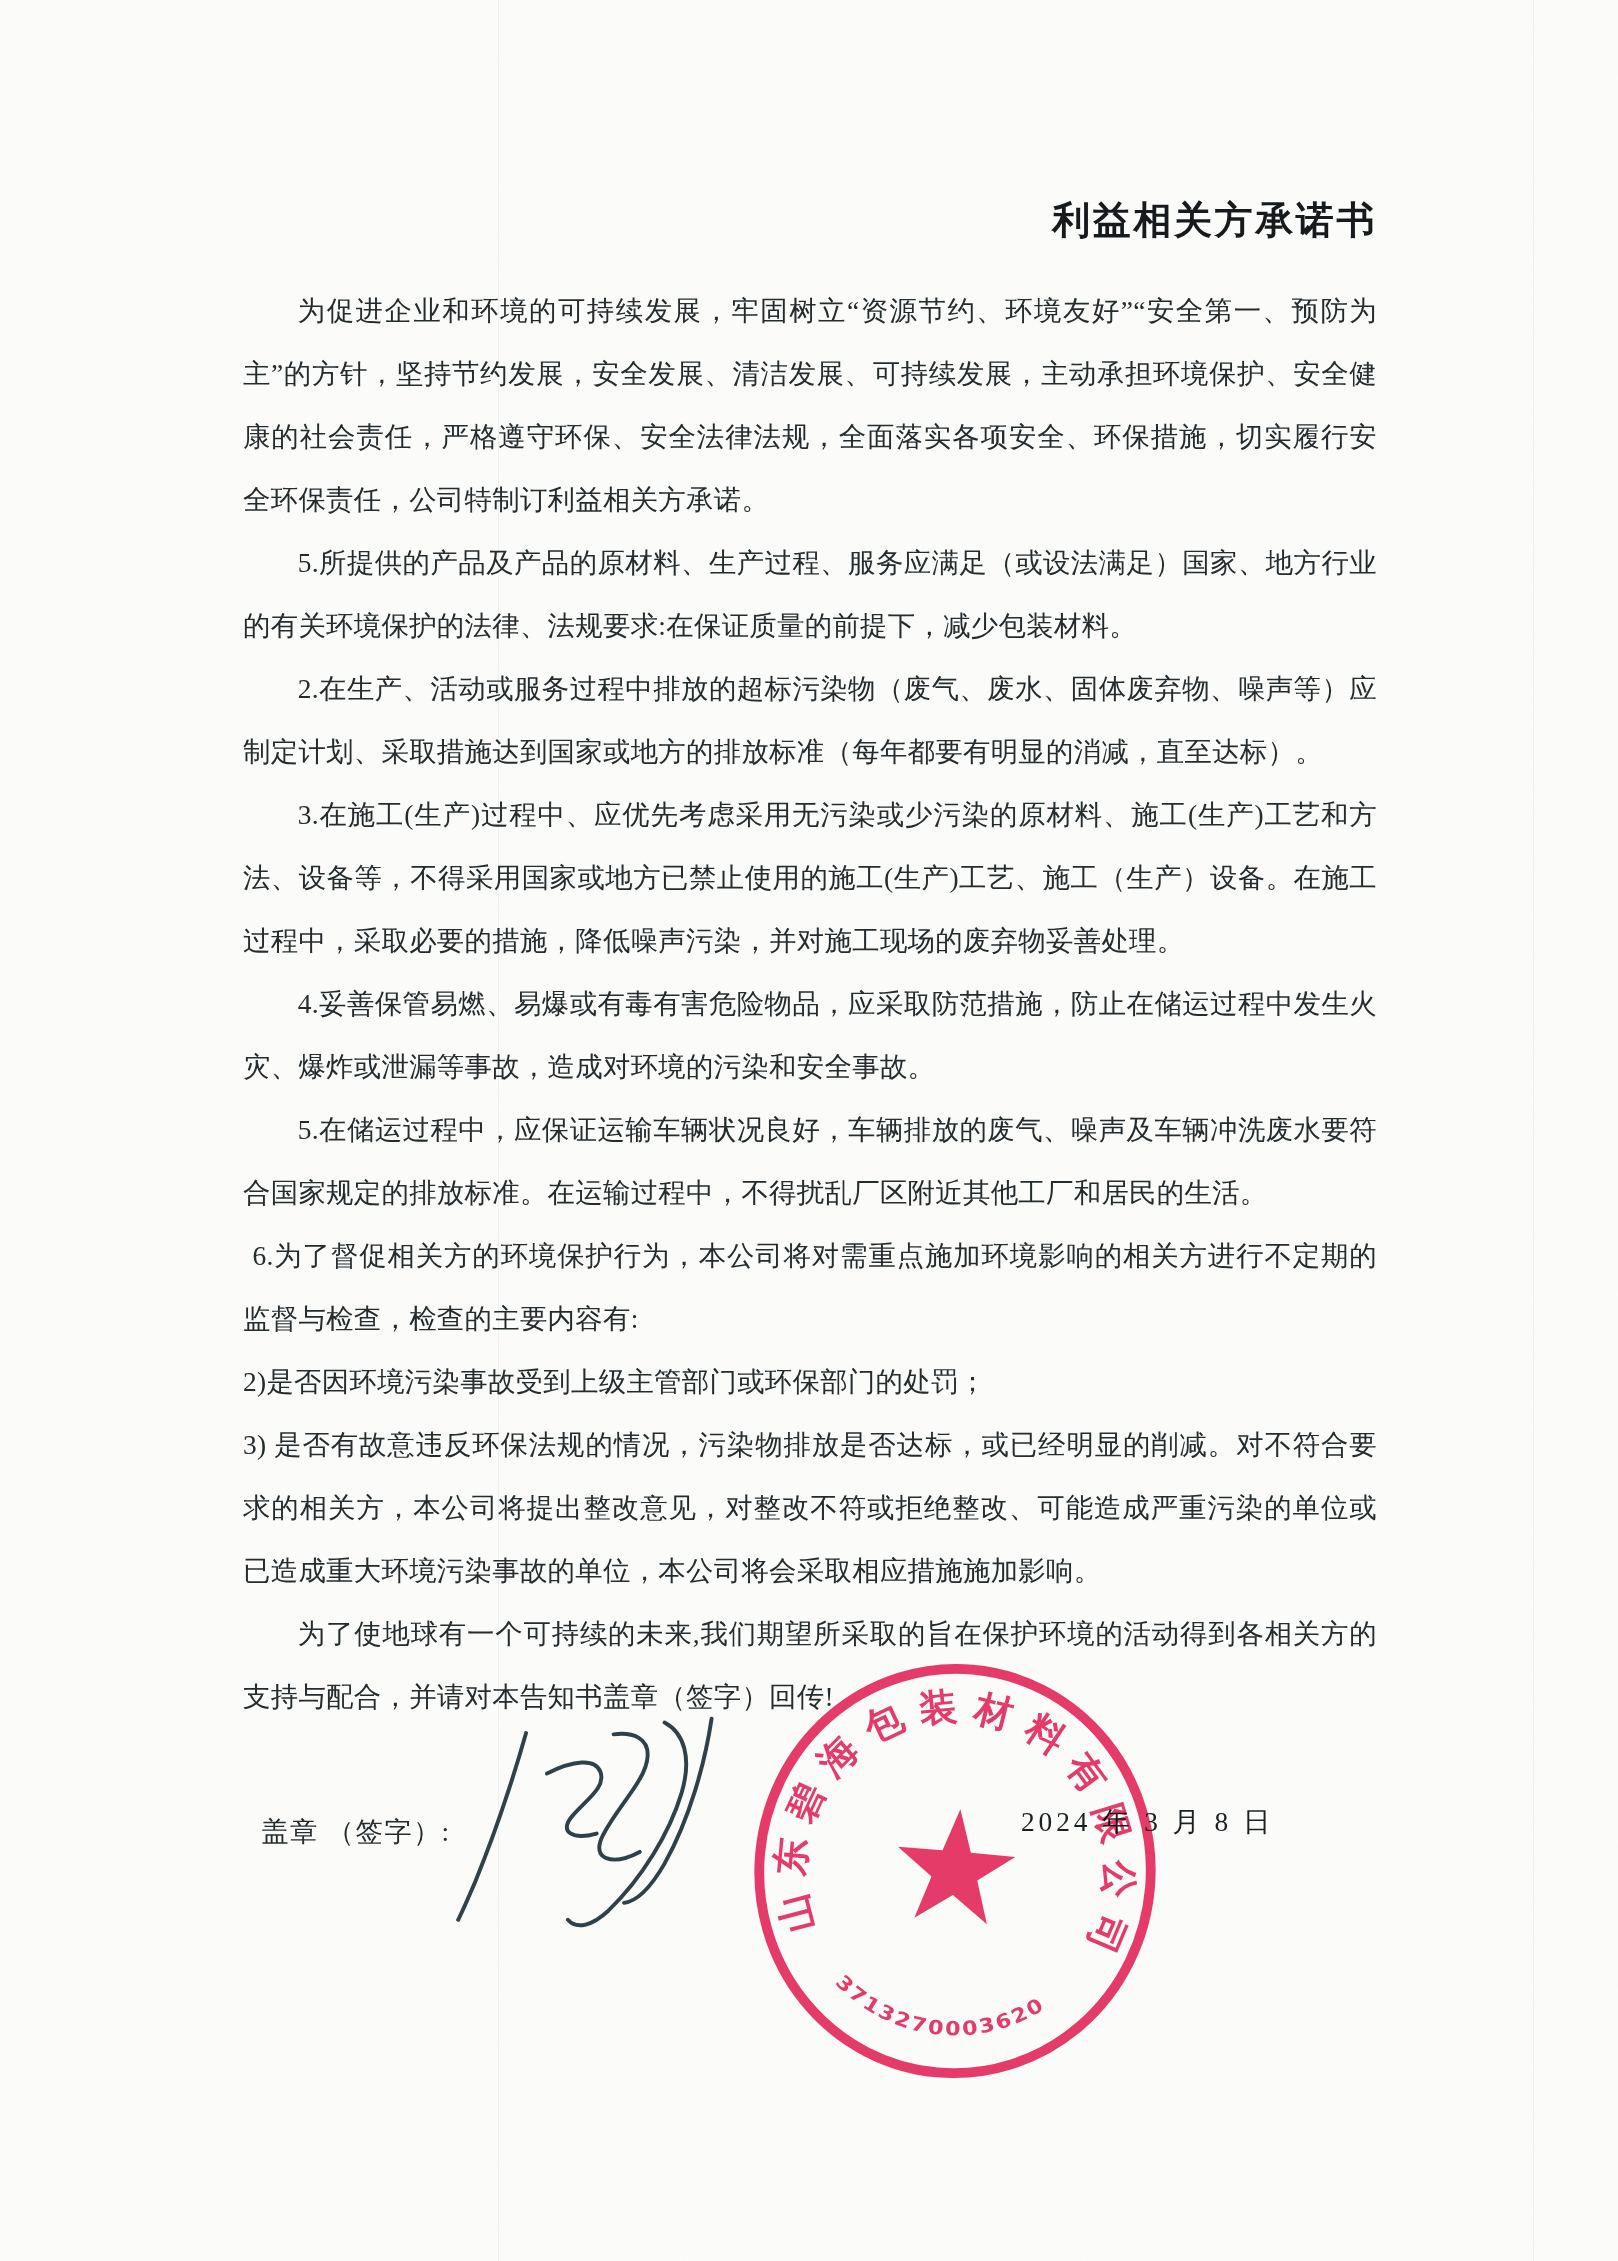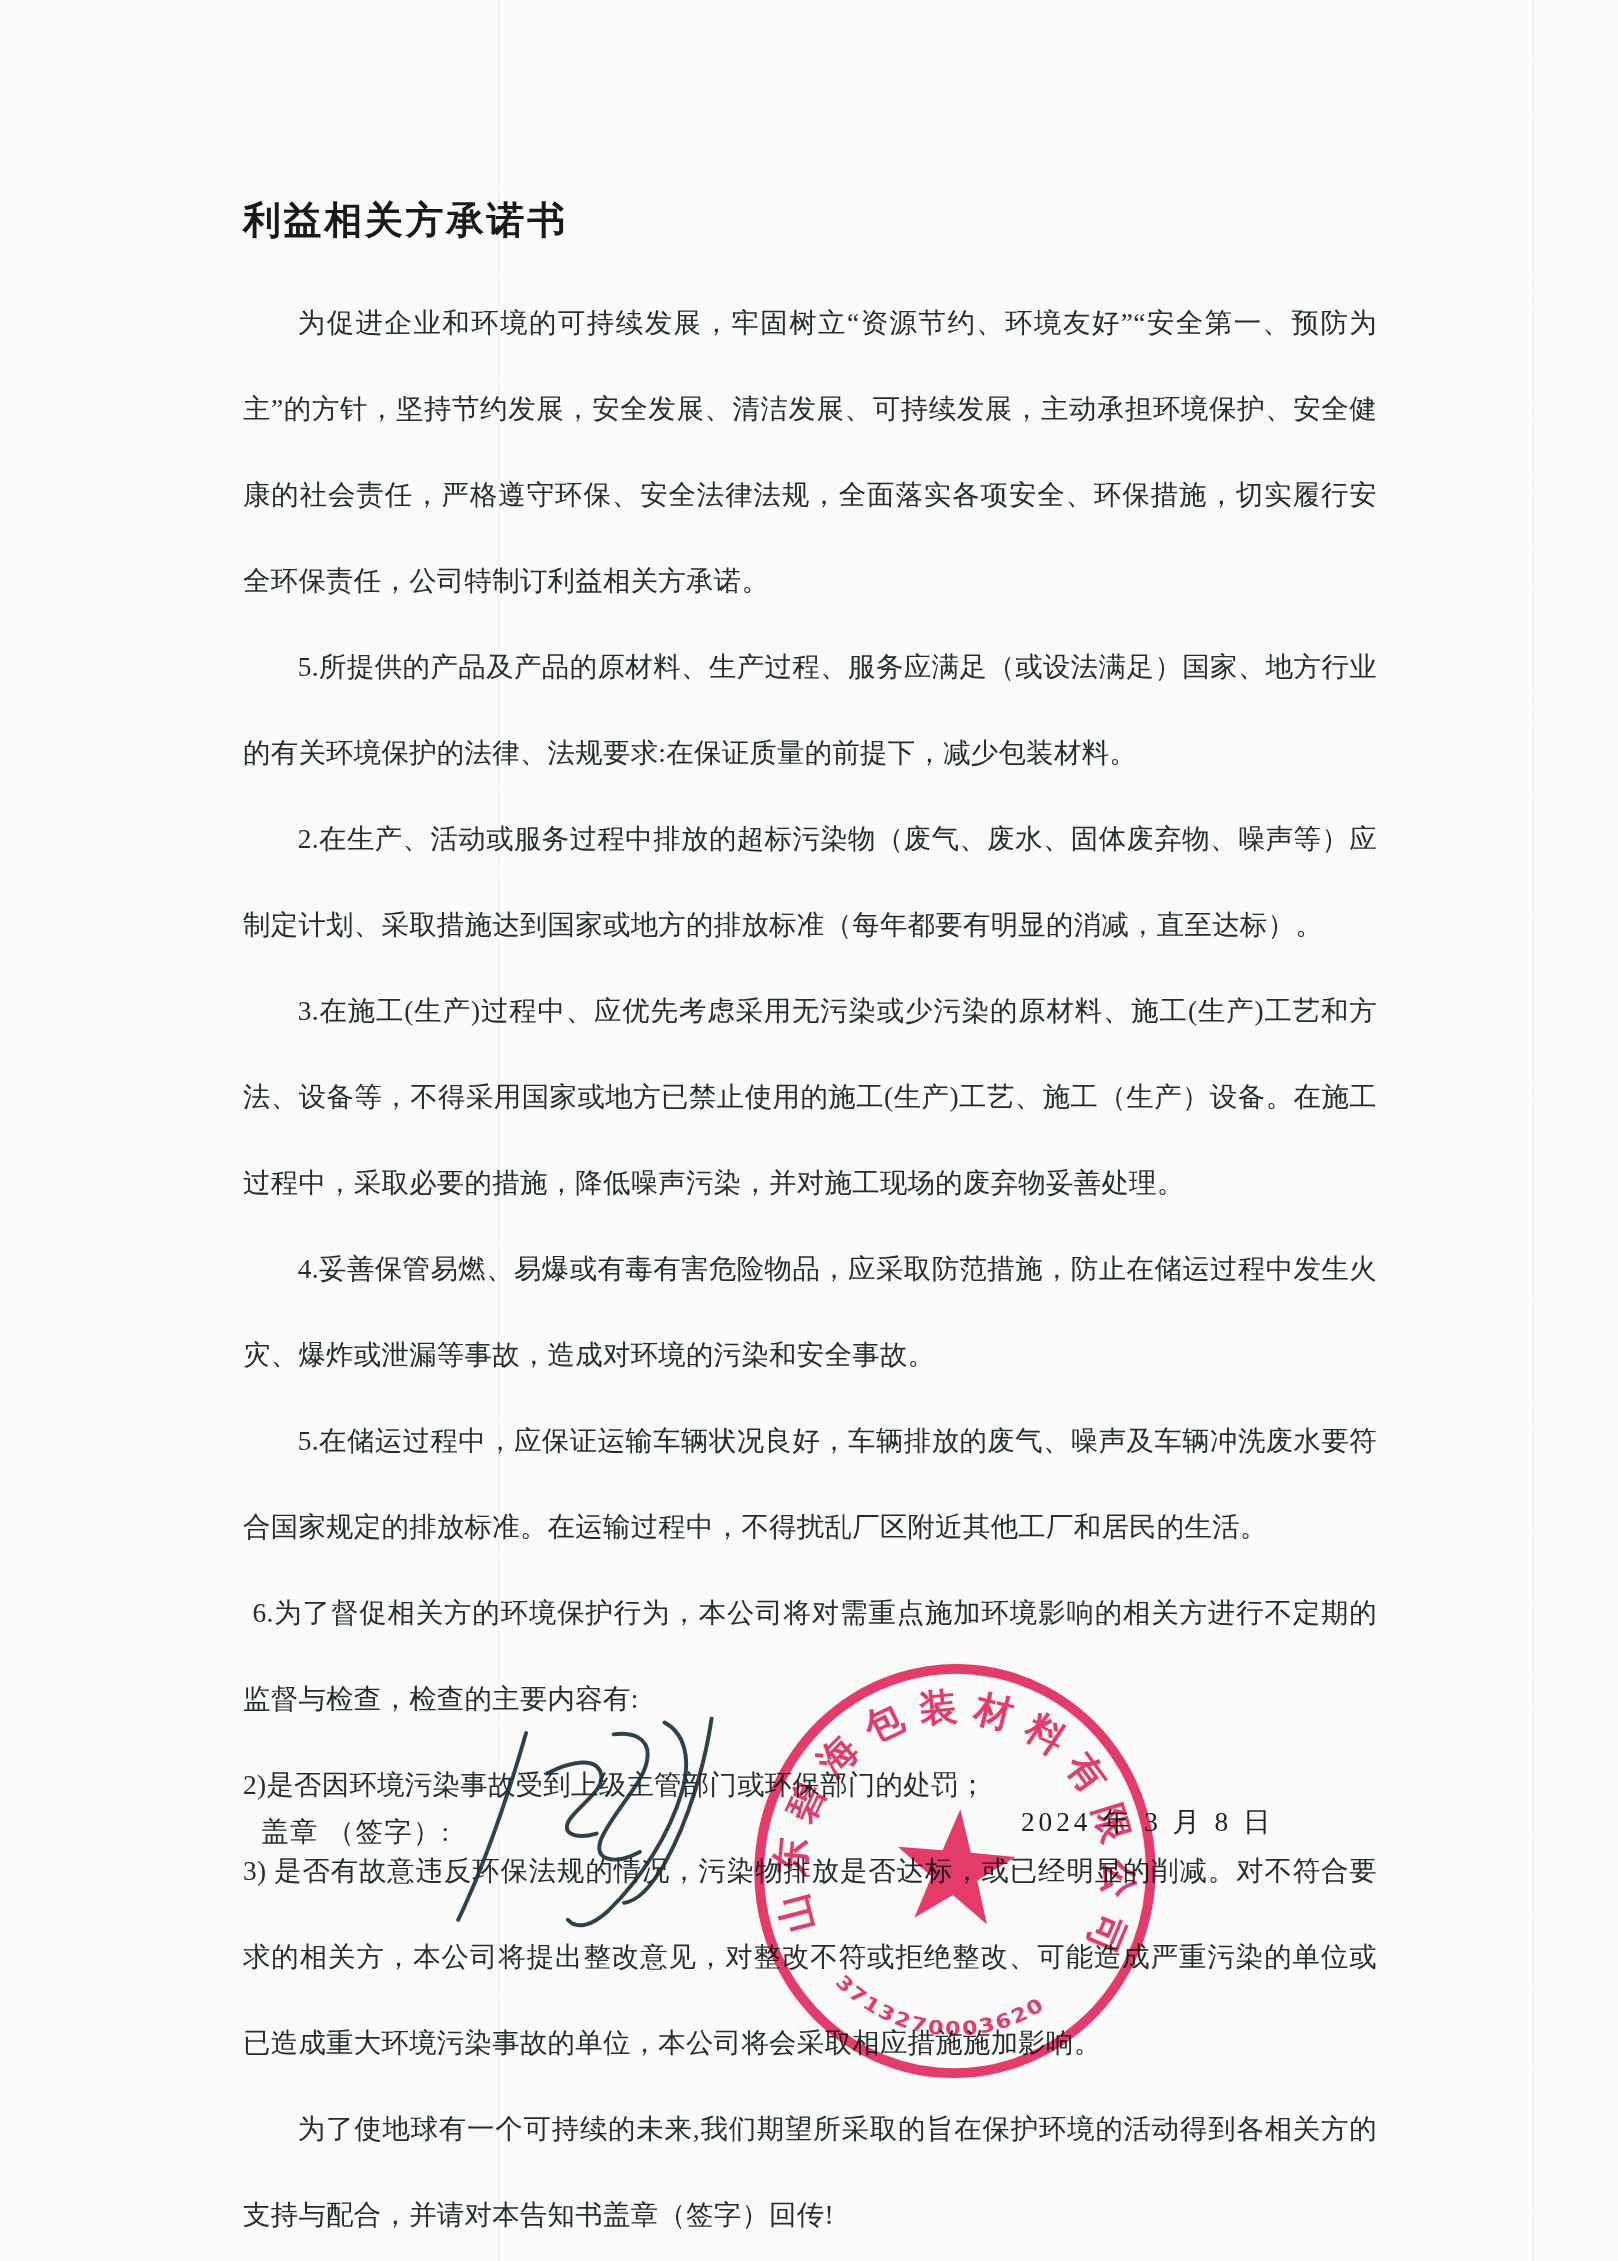--- a/index.html
+++ b/index.html
@@ -13,30 +13,30 @@
     color:#232a2c;
   }
   
   .scan-line{position:absolute;top:0;bottom:0;width:1.3px;background:rgba(130,150,150,0.10);}
   .noise{position:absolute;inset:0;opacity:0.05;pointer-events:none;}
   .content{
     position:absolute;left:243px;top:195px;width:1134px;
   }
   h1.doc-title{
     margin:0 0 34px 0;
-    text-align:left;
+    text-align:right;
     font-size:38px;
     font-weight:700;
     letter-spacing:2.6px;
     color:#15181a;
   }
   .body-text p{
     margin:0;
     font-size:27.4px;
-    line-height:86px;
+    line-height:63px;
     text-align:justify;
     letter-spacing:0.3px;
     color:#222a2c;
   }
   .indent{text-indent:2em;}
   .indent-small{text-indent:0.35em;}
   .no-indent{text-indent:0;}
   .sig-row{position:absolute;left:243px;top:1790px;width:1134px;height:85px;font-size:27.4px;}
   .sig-label{position:absolute;left:18.3px;top:24px;letter-spacing:1.3px;}
   .sig-date{position:absolute;left:778px;top:14.4px;letter-spacing:3.9px;color:#191f21;}

